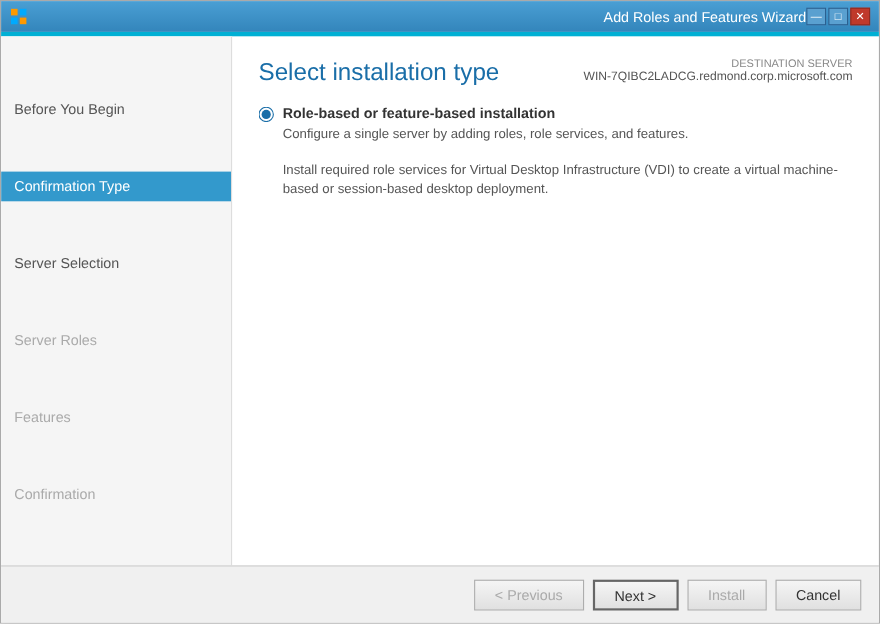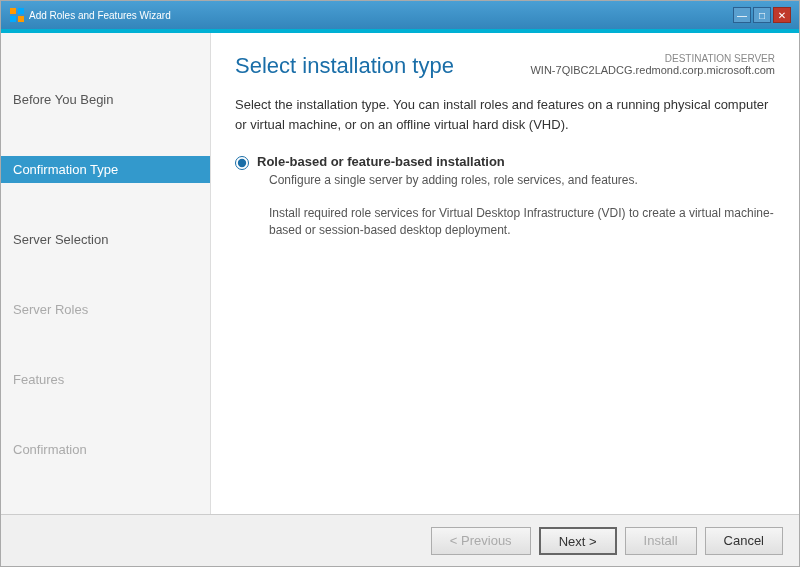--- a/index.html
+++ b/index.html
@@ -25,24 +25,24 @@
       background: linear-gradient(to bottom, #4a9fd4, #3385bb);
       color: white;
       display: flex;
       align-items: center;
       justify-content: space-between;
       height: 28px;
       padding: 0 8px;
       flex-shrink: 0;
     }
     .titlebar-title {
-      font-size: 10px;
+      font-size: 13px;
       font-weight: normal;
       flex: 1;
-      text-align: left;
+      text-align: right;
     }
     .titlebar-icons {
       display: flex;
       gap: 2px;
     }
     .titlebar-icon {
       width: 18px;
       height: 16px;
       background: #5aa0d0;
       border: 1px solid #2a6090;
@@ -141,21 +141,21 @@
       accent-color: #1a6ea8;
     }
     .option-title {
       font-size: 13px;
       font-weight: bold;
       color: #333;
     }
     .option-desc {
       font-size: 12px;
       color: #555;
-      margin-left: 34px;
+      margin-left: 22px;
       line-height: 1.4;
     }
     .footer {
       height: 52px;
       background: #f0f0f0;
       border-top: 1px solid #ccc;
       display: flex;
       align-items: center;
       justify-content: flex-end;
       padding: 0 16px;
@@ -245,21 +245,20 @@
 
     <div class="main-content">
       <div class="header-row">
         <h1 class="page-title">Select installation type</h1>
         <div class="destination-server">
           <span class="label">DESTINATION SERVER</span>
           <span>WIN-7QIBC2LADCG.redmond.corp.microsoft.com</span>
         </div>
       </div>
 
-      <p class="description">Select the installation type. You can install roles and features on a running physical computer or virtual machine, or on an offline virtual hard disk (VHD).</p>
 
       <div class="option-group">
 
         <div class="option">
           <div class="option-row">
             <input type="radio" class="option-radio" name="install-type" checked="" style="">
             <span class="option-title">Role-based or feature-based installation</span>
           </div>
           <div class="option-desc">Configure a single server by adding roles, role services, and features.</div>
         </div>

